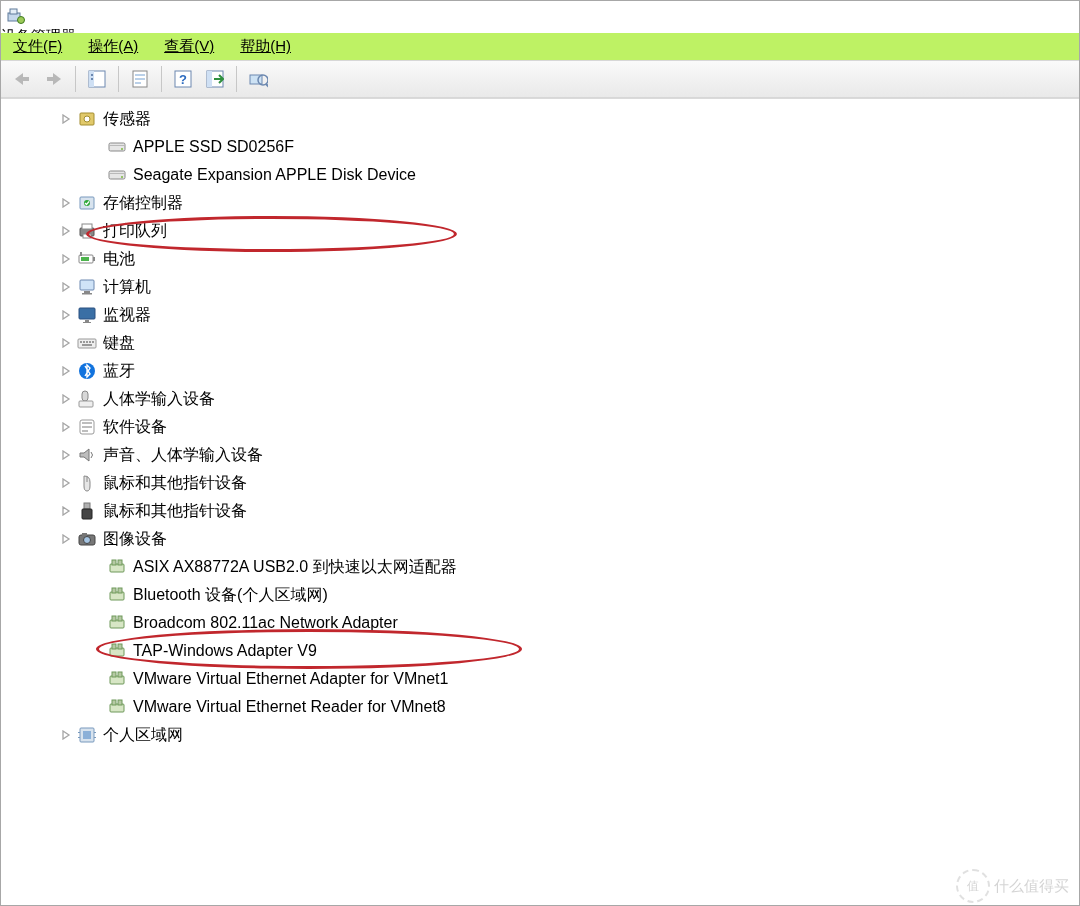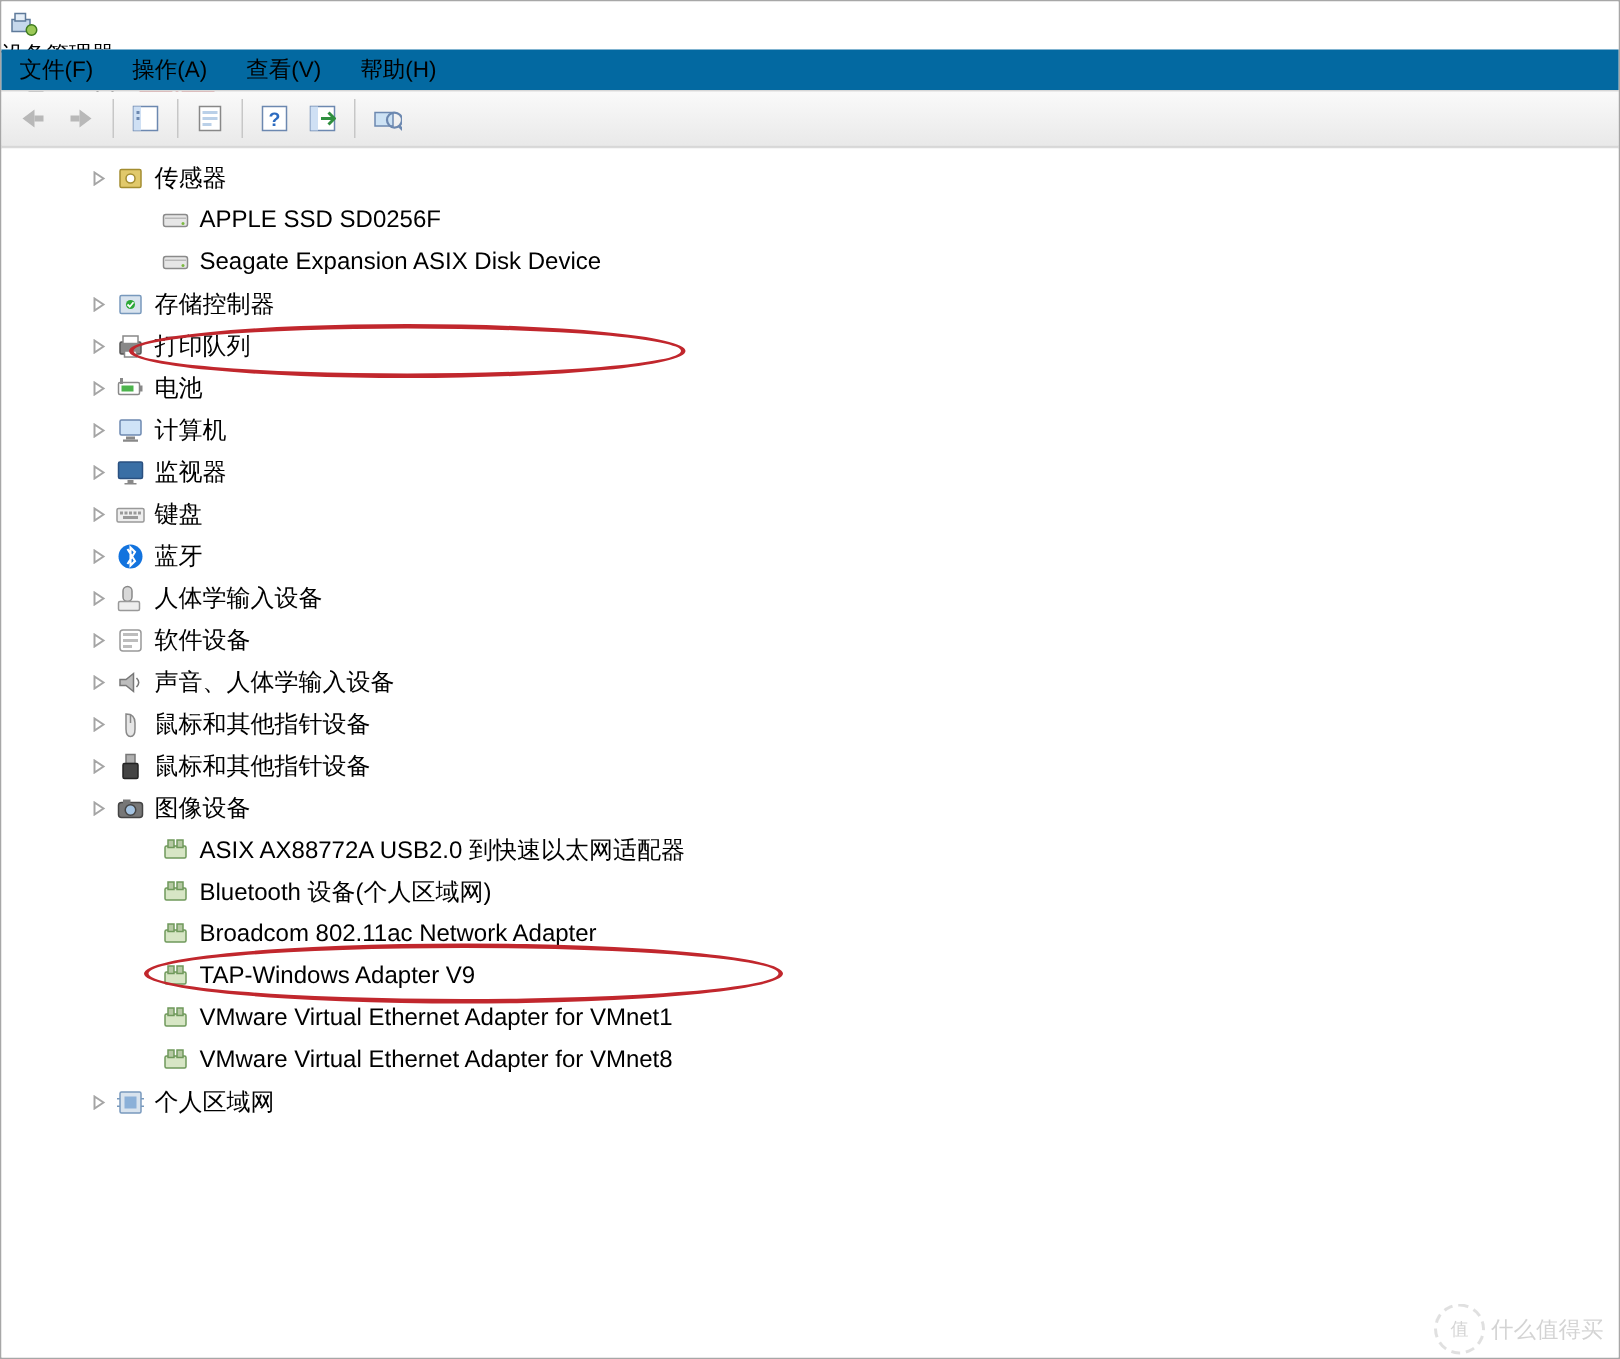--- a/index.html
+++ b/index.html
@@ -5,21 +5,21 @@
   html,body{margin:0;padding:0;width:1080px;height:906px;font-family:"Microsoft YaHei","Segoe UI",Tahoma,sans-serif;font-size:14px;color:#000;background:#fff;overflow:hidden;}
   .window{display:flex;flex-direction:column;width:1080px;height:906px;border:1px solid #A7A7A7;box-sizing:border-box;background:#fff;}
   .titlebar{display:flex;align-items:flex-start;height:32px;background:#fff;flex-direction:column;}
   .titlebar .sysicon{width:20px;height:20px;margin:6px 5px 0 5px;display:inline-flex;align-items:center;justify-content:center;}
   .titlebar .title-spacer{flex:1;display:flex;justify-content:center;align-items:center;height:32px;}
   .titlebar .title{font-size:15px;color:#000;}
   .capbtns{display:flex;}
   .capbtn{width:46px;height:25px;display:flex;align-items:center;justify-content:center;color:#000;background:transparent;}
   .capbtn.close{background:#C75050;color:#fff;width:50px;}
   
-  .menubar{height:27px;display:flex;align-items:center;padding:0 8px;gap:18px;font-size:15px;background:#0369a1;}
+  .menubar{height:27px;display:flex;align-items:center;padding:0 8px;gap:18px;font-size:15px;background:#bef264;text-decoration:underline;}
   .menubar .item{padding:2px 4px;}
   
   .toolbar{height:36px;border-top:1px solid #D7D7D7;border-bottom:1px solid #D7D7D7;background:linear-gradient(#FAFAFA,#E9E9E9);display:flex;align-items:center;padding:0 6px;gap:2px;}
   .tbtn{width:28px;height:28px;display:flex;align-items:center;justify-content:center;border:1px solid transparent;border-radius:2px;}
   .tsep{width:1px;height:26px;background:#C7C7C7;margin:0 4px;}
   
   .content{flex:1;position:relative;border-top:1px solid #DADADA;}
   .tree{position:absolute;top:0;left:0;right:0;bottom:0;overflow-y:scroll;background:#fff;padding:6px 0 6px 28px;}
   .node{display:flex;align-items:center;height:28px;white-space:nowrap;font-size:16px;}
   .expander{width:14px;height:14px;margin-right:4px;display:inline-flex;align-items:center;justify-content:center;flex-shrink:0;}
@@ -160,21 +160,21 @@
           </span>
           <span class="lbl">APPLE SSD SD0256F</span>
         </div>
         <div class="node indent2">
           <span class="exp-blank"></span>
           <span class="ico">
             <svg width="20" height="20" viewBox="0 0 20 20">
               <use href="#ic-disk"></use>
             </svg>
           </span>
-          <span class="lbl">Seagate Expansion ASIX Disk Device</span>
+          <span class="lbl">Seagate Expansion APPLE Disk Device</span>
         </div>
         <div class="node indent1">
           <span class="expander">
             <svg width="10" height="10">
               <path d="M2 1 L8 5 L2 9 Z" fill="none" stroke="#A5A5A5" stroke-width="1.3"></path>
             </svg>
           </span>
           <span class="ico">
             <svg width="20" height="20" viewBox="0 0 20 20">
               <use href="#ic-storage"></use>
@@ -383,21 +383,21 @@
           </span>
           <span class="lbl">VMware Virtual Ethernet Adapter for VMnet1</span>
         </div>
         <div class="node indent2">
           <span class="exp-blank"></span>
           <span class="ico">
             <svg width="20" height="20" viewBox="0 0 20 20">
               <use href="#ic-net"></use>
             </svg>
           </span>
-          <span class="lbl">VMware Virtual Ethernet Adapter for VMnet8</span>
+          <span class="lbl">VMware Virtual Ethernet Reader for VMnet8</span>
         </div>
         <div class="node indent1">
           <span class="expander">
             <svg width="10" height="10">
               <path d="M2 1 L8 5 L2 9 Z" fill="none" stroke="#A5A5A5" stroke-width="1.3"></path>
             </svg>
           </span>
           <span class="ico">
             <svg width="20" height="20" viewBox="0 0 20 20">
               <use href="#ic-system"></use>

